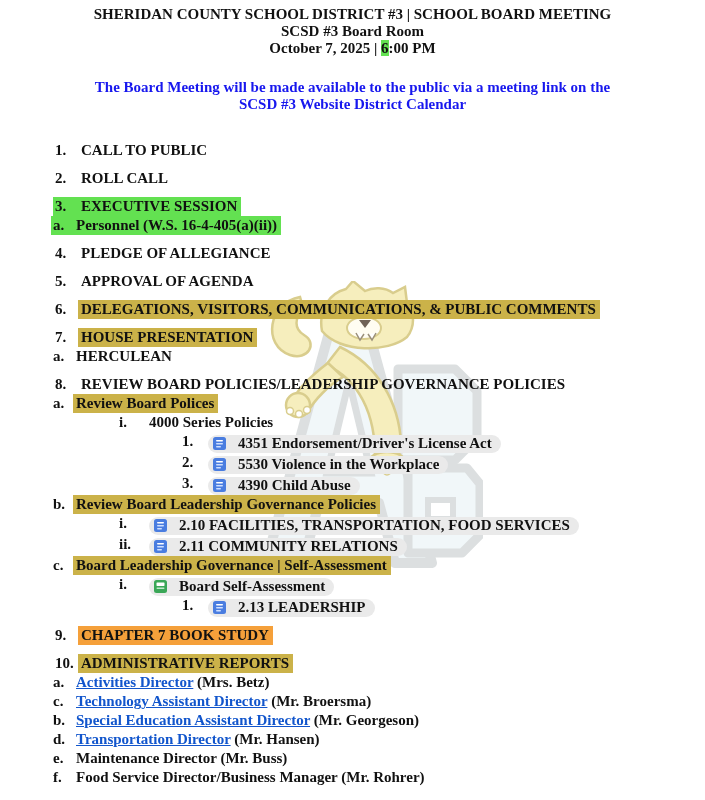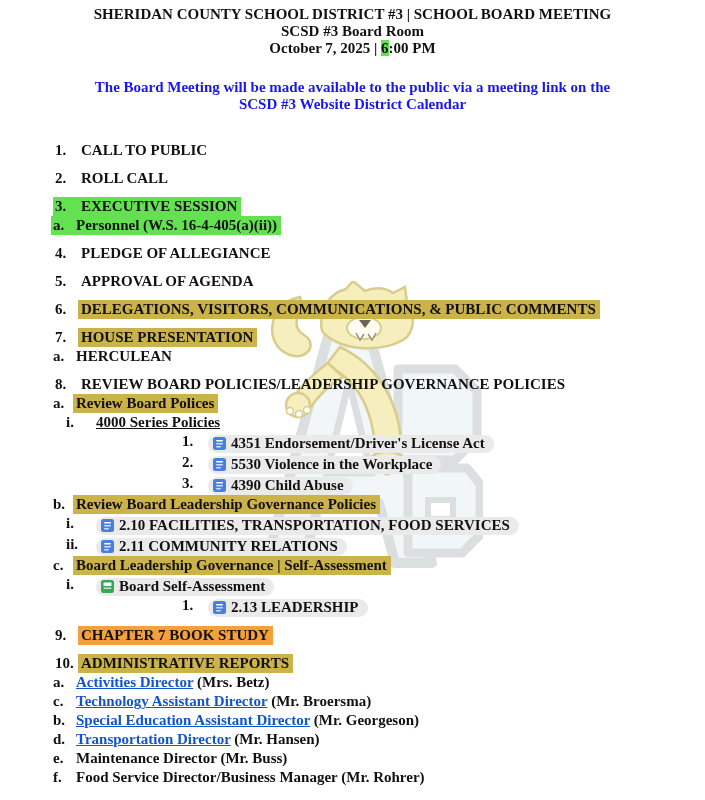--- a/index.html
+++ b/index.html
@@ -11,32 +11,32 @@
   }
   .header { position:relative; z-index:2; text-align:center; margin-top:6px; line-height:17px; }
   .notice { position:relative; z-index:2; text-align:center; margin-top:22px; line-height:17px; color:#1717ee; }
   .hl-green-inline { background:#63e151; }
   #watermark { position:absolute; left:248px; top:281px; z-index:0; }
   .agenda { position:relative; z-index:1; margin-top:28px; }
   .row { display:block; line-height:19px; white-space:nowrap; }
   .row.section { margin-top:9px; }
   .l0 { padding-left:55px; }  .l0 .marker { width:26px; }
   .l1 { padding-left:53px; } .l1 .marker { width:23px; }
-  .l2 { padding-left:66px;text-decoration:underline; } .l2 .marker { width:30px; }
+  .l2 { padding-left:119px; } .l2 .marker { width:30px; }
   .l3 { padding-left:182px; } .l3 .marker { width:26px; }
   .marker { display:inline-block; vertical-align:baseline; }
   .hl { padding:1px 4px 2px 3px; margin-left:-3px; }
   .hl-green { background:#63e151; }
   .hl-gold  { background:#cbb249; }
   .hl-orange{ background:#f5a03a; }
   .band { padding:1px 4px 2px 2px; margin-left:-2px; }
   .band .marker { background:inherit; }
   .doc-link { color:#1155cc; text-decoration:underline; cursor:pointer; }
   .chip {
-    display:inline-flex; align-items:center; gap:5px;
+    display:inline-flex; align-items:center; gap:12px;
     background:#eaeaea; border-radius:10px; height:18px;
     padding:0 9px 1px 5px; vertical-align:-4px;
   }
   .chip-icon { display:inline-flex; width:13px; height:13px; }
   .chip-icon svg { width:13px; height:13px; }
 </style>
 </head>
 <body>
 
 <svg id="watermark" width="235" height="292" viewBox="0 0 235 292" aria-hidden="true">

